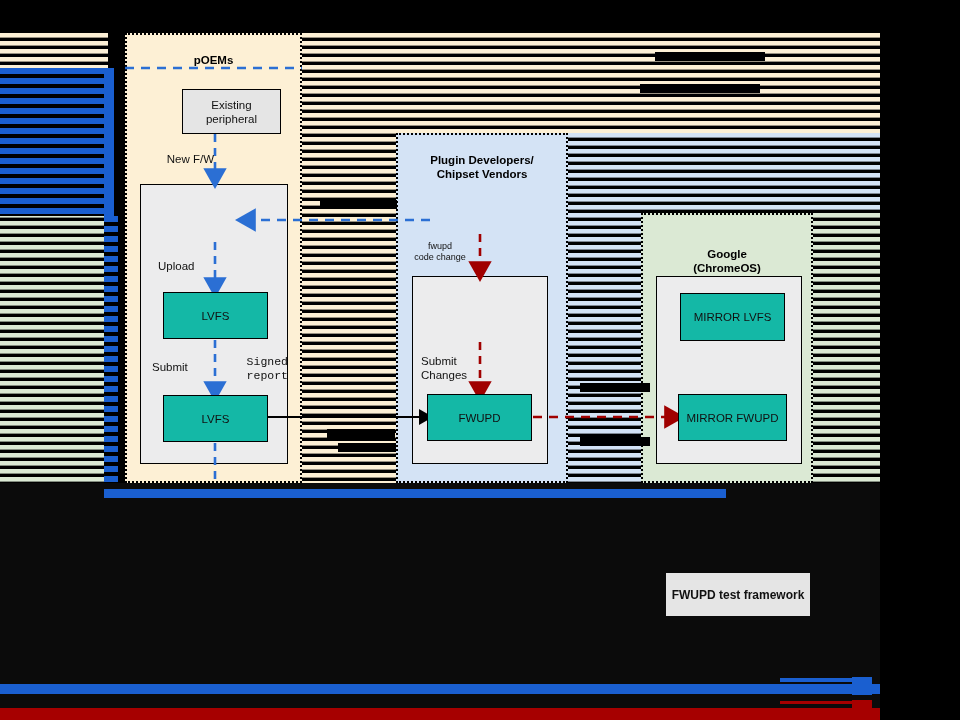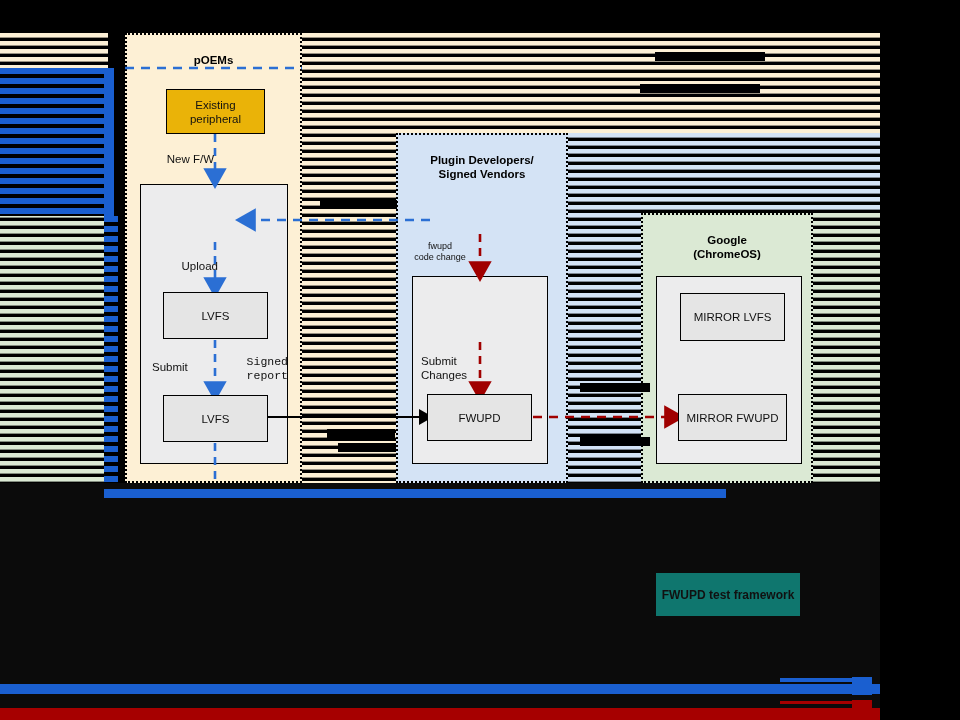--- a/index.html
+++ b/index.html
@@ -11,24 +11,24 @@
   
   .lane{position:absolute;border:2px dotted #000;box-sizing:border-box;}
   .lane-title{position:absolute;left:0;right:0;text-align:center;
               font-weight:bold;font-size:11.5px;color:#000;line-height:14px;}
   .inner{position:absolute;background:#ececed;border:1.4px solid #000;box-sizing:border-box;}
 
   
   .node{position:absolute;box-sizing:border-box;border:1.3px solid #000;
         display:flex;align-items:center;justify-content:center;text-align:center;
         font-size:11.5px;color:#111;line-height:14px;}
-  .n-blue{background:#eab308;}
+  .n-blue{background:#e5e5e5;margin-left:16px;}
   .n-pink{background:#f2dbdb;}
-  .n-green{background:#e5e5e5;}
-  .n-white{background:#0f766e;border:none;font-weight:bold;font-size:12px;}
+  .n-green{background:#14b8a6;}
+  .n-white{background:#e5e5e5;border:none;font-weight:bold;font-size:12px;margin-left:10px;}
 
   
   .elabel{position:absolute;font-size:11.5px;color:#111;line-height:14px;
           text-align:center;white-space:pre-line;}
   .elabel.small{font-size:9px;line-height:11px;}
 
   
   .conn{position:absolute;}
   svg{overflow:visible;display:block;}
 
@@ -99,26 +99,26 @@
   </div>
 
   <div class="lane" style="left:125px;top:33px;width:177px;height:450px;background:#fdf0d5;">
     <div class="lane-title" style="top:18px;">pOEMs</div>
   </div>
 
   <div class="inner" style="left:140px;top:184px;width:148px;height:280px;"></div>
 
   <div class="lane" style="left:396px;top:133px;width:172px;height:350px;background:#d4e3f5;">
     <div class="lane-title" style="top:18px;white-space:pre-line;">Plugin Developers/
-Signed Vendors</div>
+Chipset Vendors</div>
   </div>
   <div class="inner" style="left:412px;top:276px;width:136px;height:188px;"></div>
 
   <div class="lane" style="left:641px;top:213px;width:172px;height:270px;background:#dbe9d4;">
-    <div class="lane-title" style="top:18px;white-space:pre-line;">Google
+    <div class="lane-title" style="top:32px;white-space:pre-line;">Google
 (ChromeOS)</div>
   </div>
   <div class="inner" style="left:656px;top:276px;width:146px;height:188px;"></div>
 
   <div class="conn" style="left:0;top:0;width:960px;height:720px;">
     <svg width="960" height="720" viewBox="0 0 960 720">
       <defs>
         <marker id="ah-blue" markerWidth="9" markerHeight="9" refX="3" refY="4.5" orient="auto">
           <path d="M0,0 L8,4.5 L0,9 z" fill="#2b6fd4"></path>
         </marker>
@@ -165,21 +165,21 @@
   <div class="node n-green" style="left:427px;top:394px;width:105px;height:47px;">FWUPD</div>
 
   <div class="node n-green" style="left:678px;top:394px;width:109px;height:47px;">MIRROR FWUPD</div>
 
   <div class="node n-green" style="left:680px;top:293px;width:105px;height:48px;">MIRROR LVFS</div>
 
   <div class="node n-white" style="left:656px;top:573px;width:144px;height:43px;">FWUPD test framework</div>
 
   <div class="elabel" style="left:140px;top:152px;width:74px;text-align:right;">New F/W</div>
 
-  <div class="elabel" style="left:158px;top:259px;width:60px;text-align:right;">Upload</div>
+  <div class="elabel" style="left:158px;top:259px;width:60px;text-align:left;">Upload</div>
 
   <div class="elabel" style="left:152px;top:360px;width:60px;text-align:left;">Submit</div>
 
   <div class="elabel" style="left:232px;top:355px;width:56px;text-align:right;font-family:Liberation Mono, monospace;">Signed
 report</div>
 
   <div class="elabel small" style="left:404px;top:241px;width:72px;text-align:center;">fwupd
 code change</div>
 
   <div class="elabel" style="left:421px;top:354px;width:60px;text-align:left;">Submit

